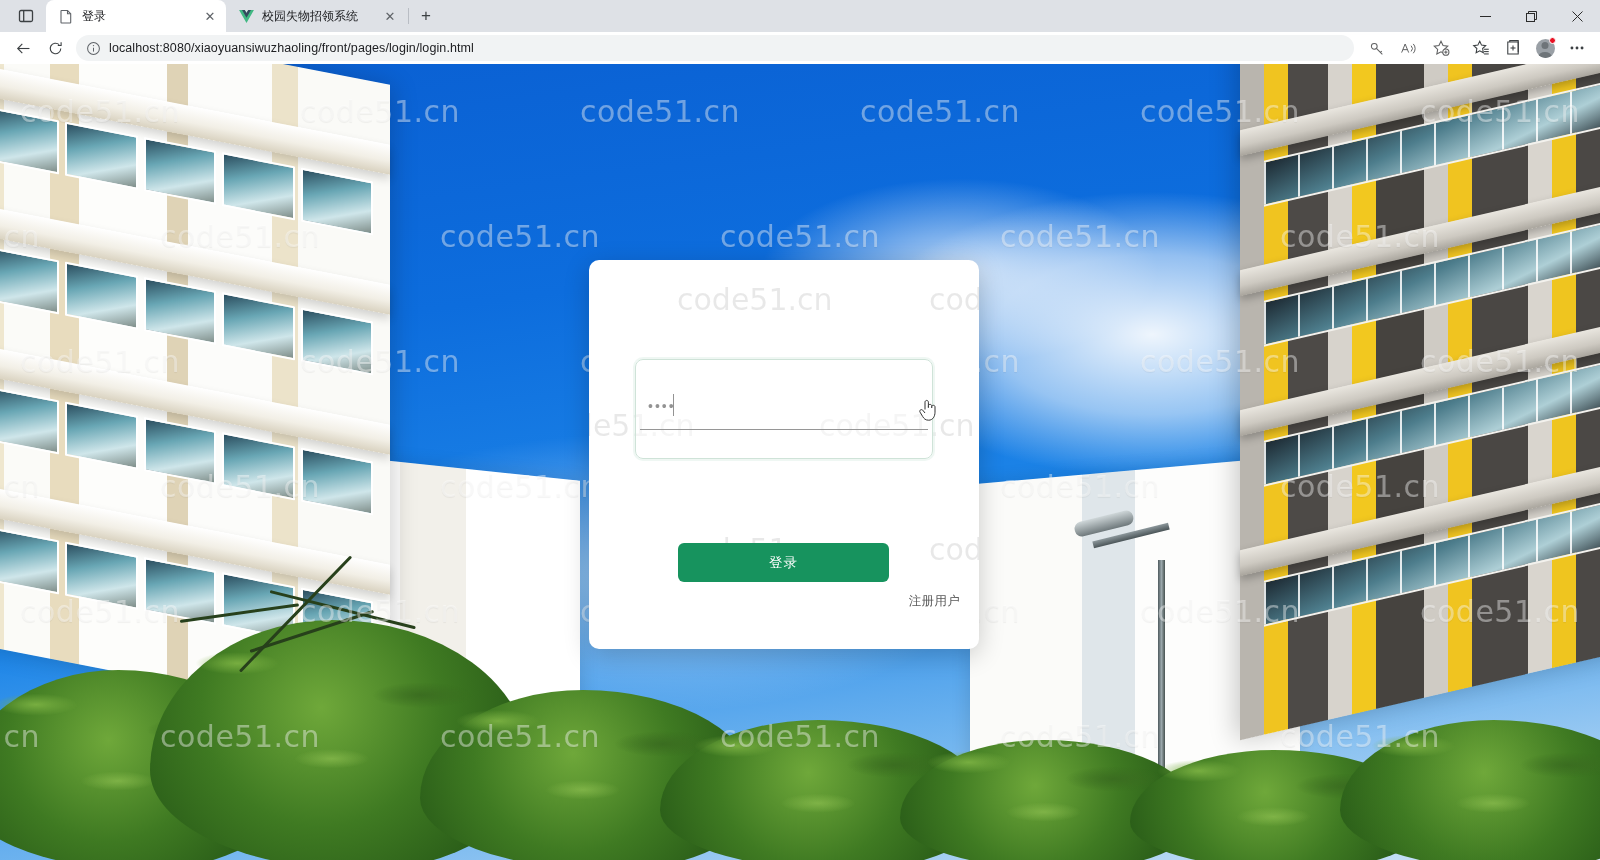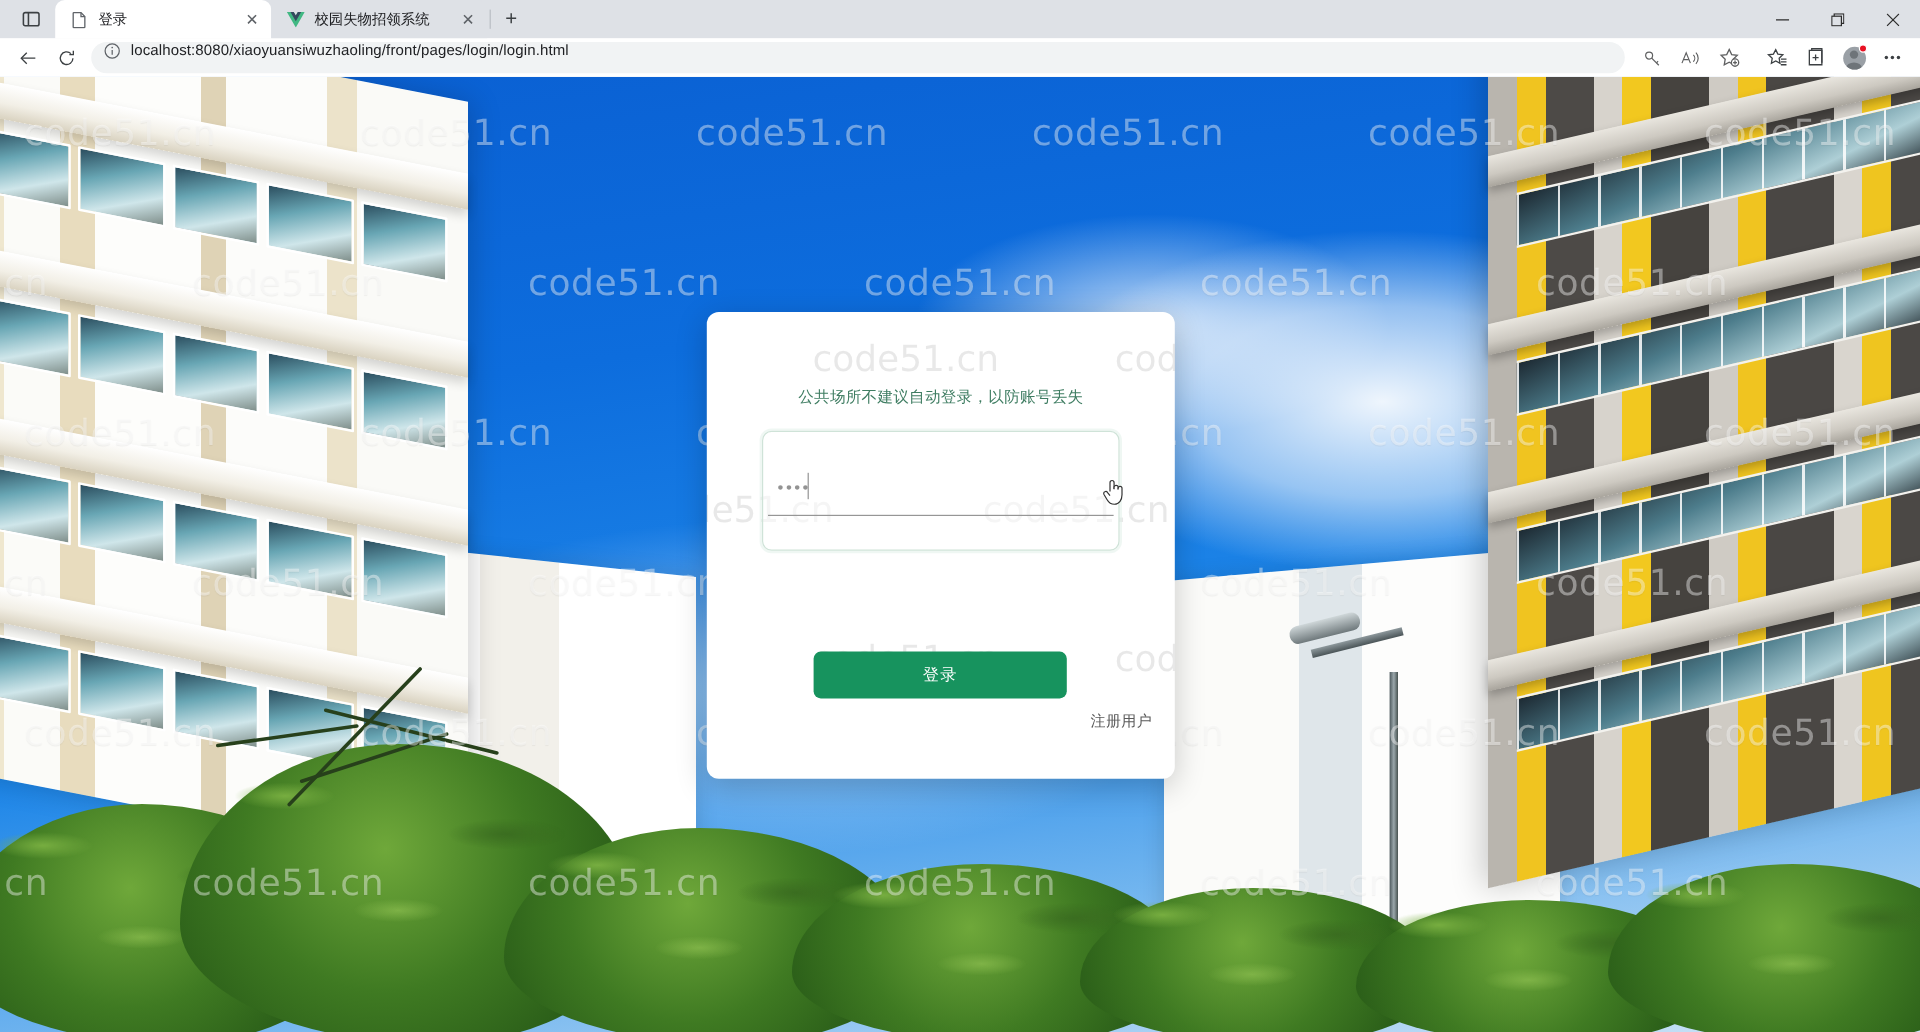--- a/index.html
+++ b/index.html
@@ -61,21 +61,21 @@
     height: 32px; background: #ffffff; display: flex; align-items: center;
     padding: 0 8px; gap: 2px; position: relative; z-index: 40;
   }
   .tb-icon {
     width: 30px; height: 28px; border-radius: 4px;
     display: flex; align-items: center; justify-content: center;
     color: #5f6061; flex: 0 0 auto;
   }
   .omnibox {
     flex: 1 1 auto; height: 26px; background: #f1f3f4; border-radius: 13px;
-    display: flex; padding: 0 10px; gap: 8px;
+    display: flex; align-items: center; padding: 0 10px; gap: 8px;
     margin: 0 6px 0 4px; min-width: 0;
   }
   .omni-url {
     font-size: 12.5px; color: #202124; white-space: nowrap; overflow: hidden;
     text-overflow: ellipsis; letter-spacing: .1px;
   }
   .omni-right { display: flex; align-items: center; gap: 2px; flex: 0 0 auto; }
   .avatar-wrap { position: relative; width: 30px; height: 28px; display:flex; align-items:center; justify-content:center;}
   .avatar {
     width: 19px; height: 19px; border-radius: 50%;
@@ -553,21 +553,20 @@
 
     <div class="card">
       <div class="card-wm" style="left:88px; top:22px;">code51.cn</div>
       <div class="card-wm" style="left:340px;top:22px;">code51.cn</div>
       <div class="card-wm" style="left:-50px;top:148px;">code51.cn</div>
       <div class="card-wm" style="left:230px;top:148px;">code51.cn</div>
       <div class="card-wm" style="left:88px; top:272px;">code51.cn</div>
       <div class="card-wm" style="left:340px;top:272px;">code51.cn</div>
 
       <div class="card-inner">
-        <div class="hint">公共场所不建议自动登录，以防账号丢失</div>
 
         <div class="autofill-box"></div>
 
         <div class="fields">
           <div class="field" style="margin-top:16px;">
             <span class="pw-dots">••••</span>
             <span class="caret"></span>
           </div>
         </div>
 

